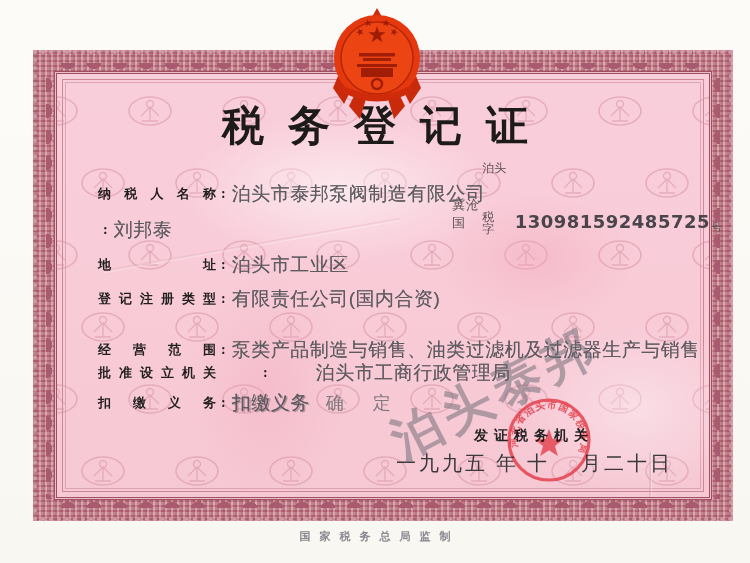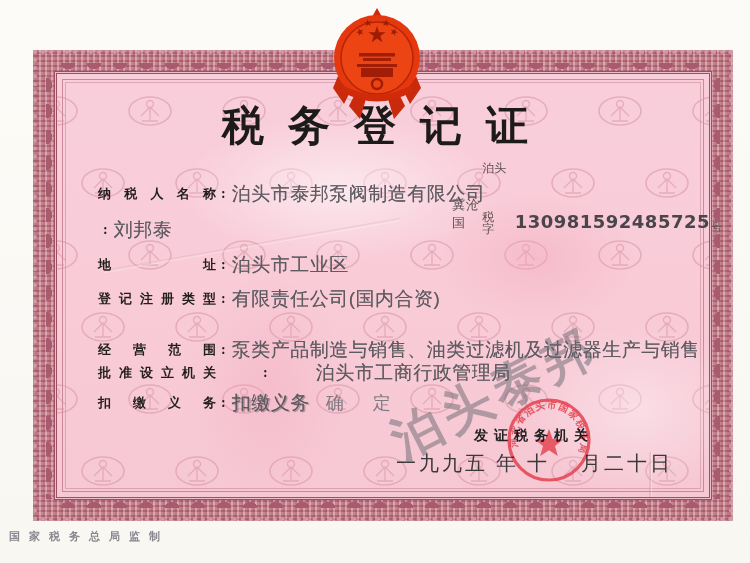--- a/index.html
+++ b/index.html
@@ -54,21 +54,21 @@
   .r1{top:181px;} .r2{top:217px;} .r3{top:252px;} .r4{top:286px;} .r5{top:337px;} .r6{top:360px;gap:42px;} .r7{top:390px;}
   .r7 .fvalue{text-shadow:1.5px .5px 0 rgba(90,90,95,.45),0 0 .6px rgba(94,91,96,.65);}
   .fghost{font-size:18px;color:#6c6c72;font-family:"Liberation Sans",sans-serif;margin-left:16px;letter-spacing:12px;opacity:.85;}
   .issuer{position:absolute;left:474px;top:427px;font-size:14px;font-weight:700;color:#242222;letter-spacing:6px;white-space:nowrap;}
   .idate{position:absolute;left:396px;top:450px;font-size:20px;color:#39383b;letter-spacing:3px;white-space:nowrap;
     font-family:"Liberation Serif",serif;}
   .seal{position:absolute;left:499px;top:392px;z-index:7;mix-blend-mode:multiply;opacity:.9;}
   .photo-wm{position:absolute;left:398px;top:410px;z-index:8;font-size:50px;font-weight:700;letter-spacing:6px;
     color:rgba(104,104,112,.5);transform:rotate(-27deg);transform-origin:0 60%;white-space:nowrap;
     font-family:"Liberation Serif",serif;pointer-events:none;}
-  .footer{position:absolute;left:0;top:529px;width:750px;text-align:left;font-size:11px;color:#8b8690;
+  .footer{position:absolute;left:0;top:529px;width:750px;text-align:center;font-size:11px;color:#8b8690;
     letter-spacing:9px;padding-left:9px;box-sizing:border-box;font-weight:700;}
 </style>
 </head>
 <body>
 
 <div class="stage">
 
   <div class="cert">
     <div class="sc sc-top"></div>
     <div class="sc sc-bottom"></div>

